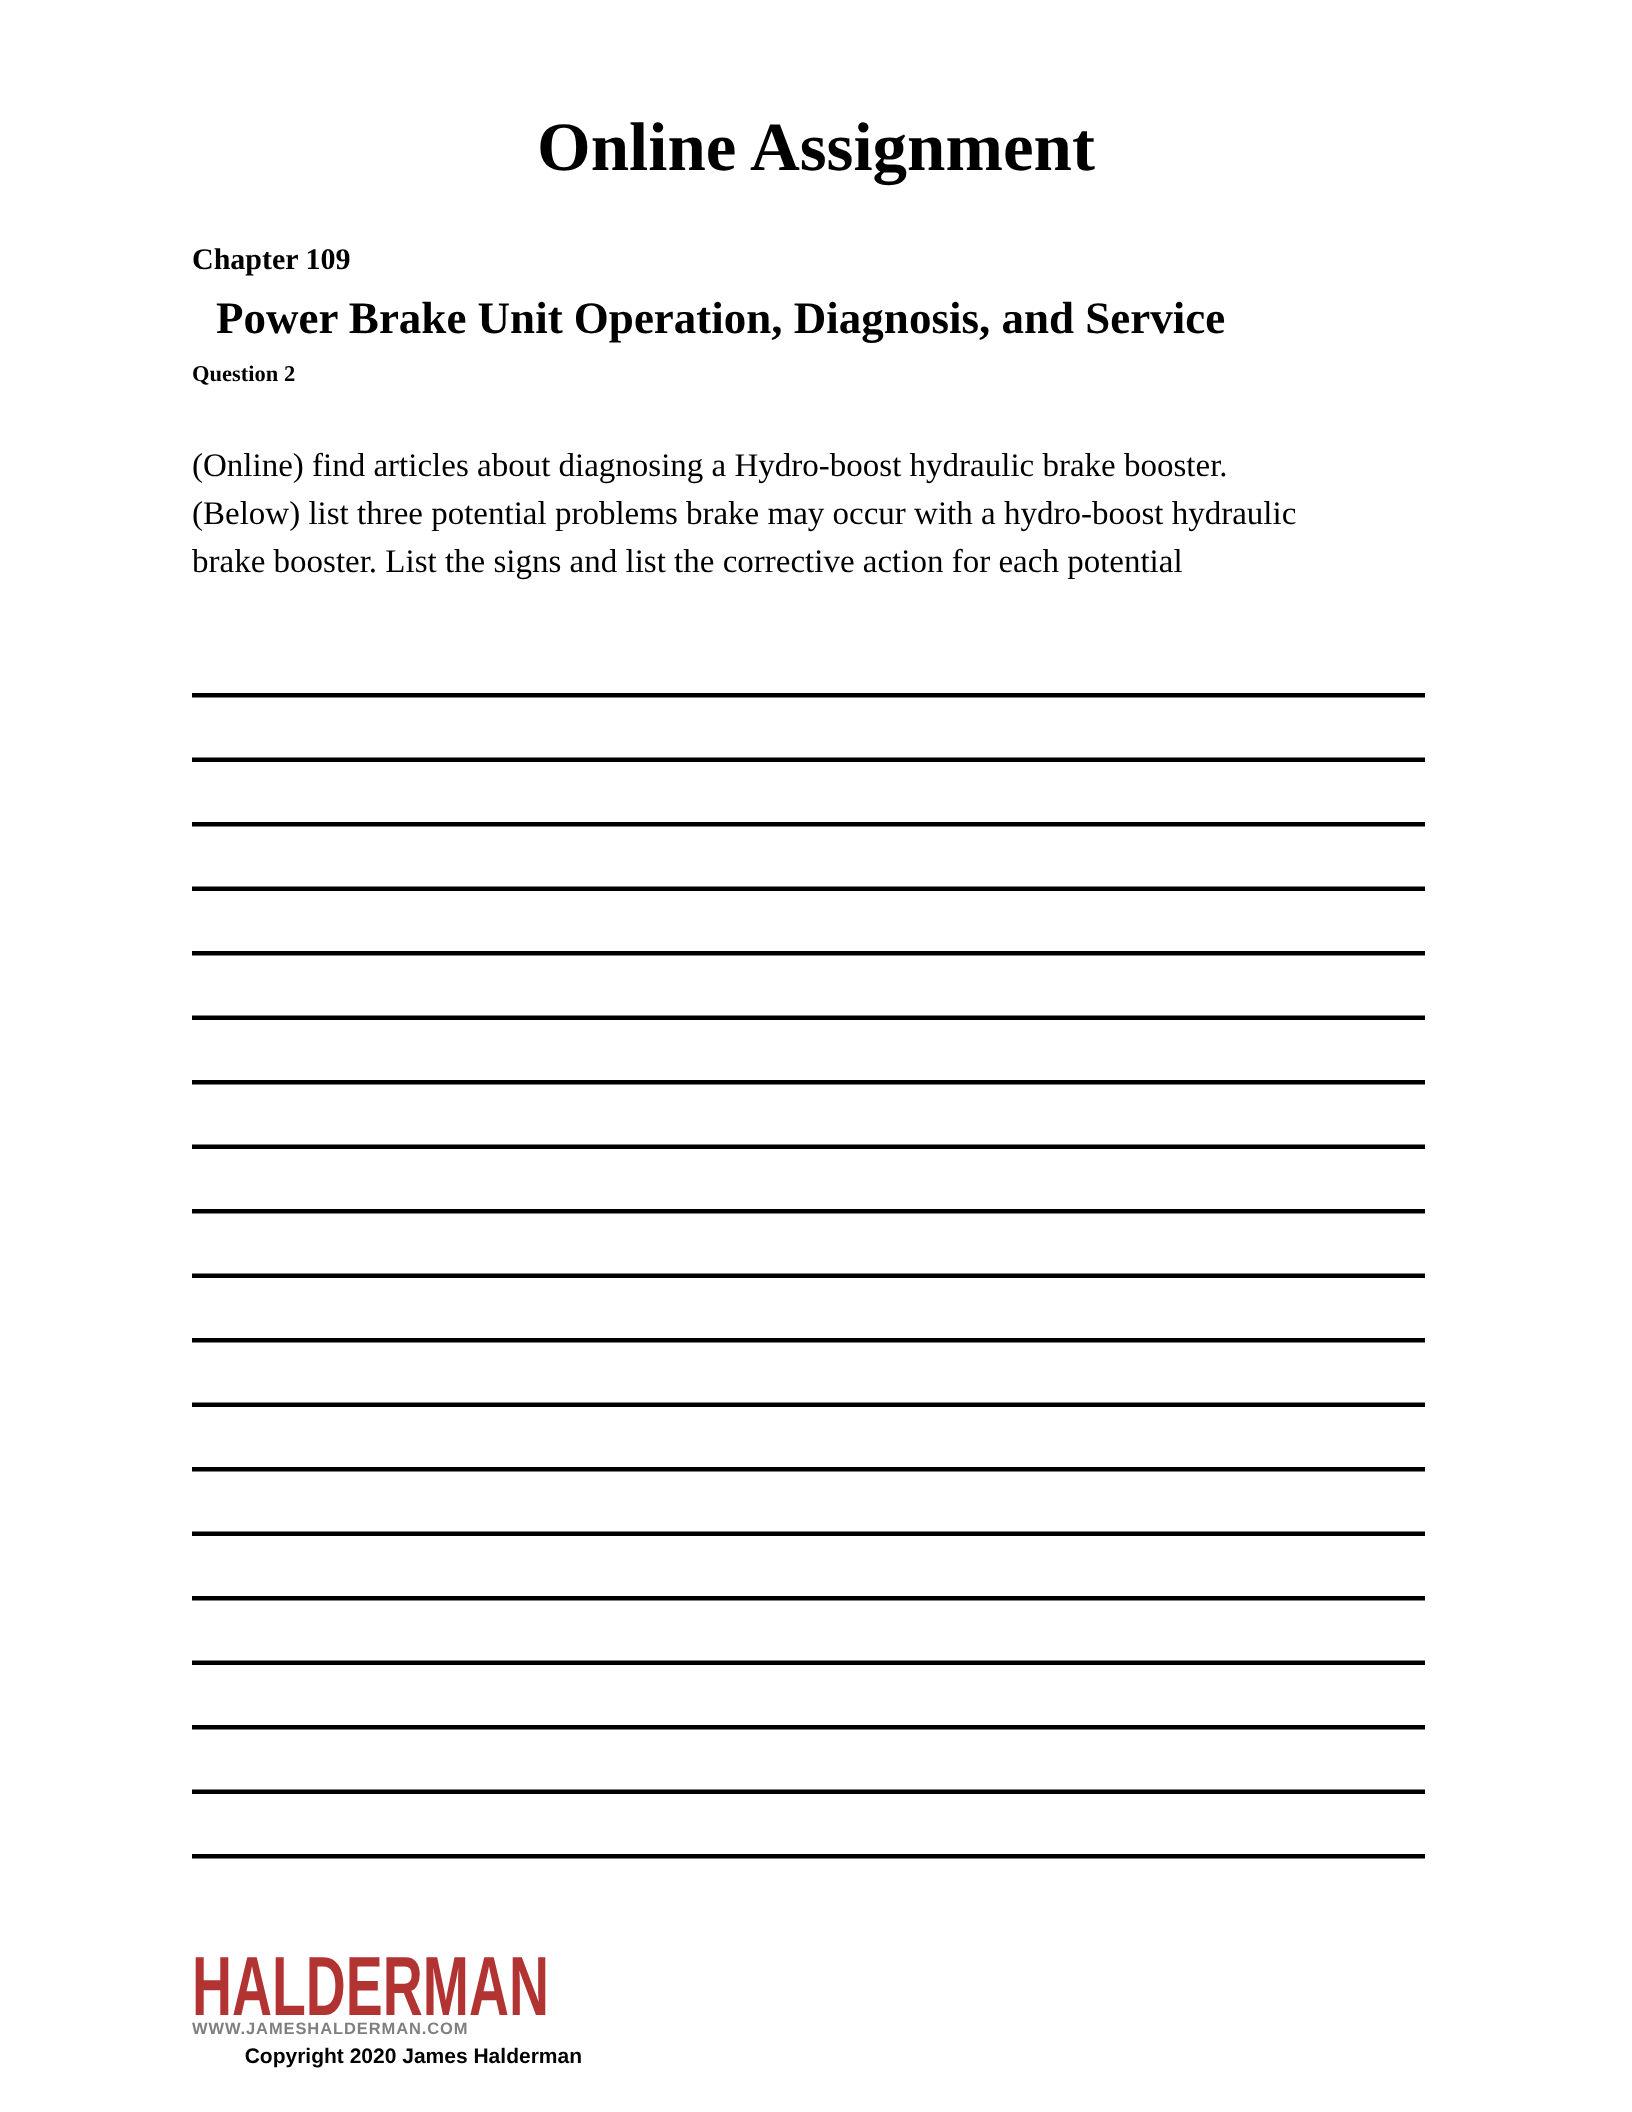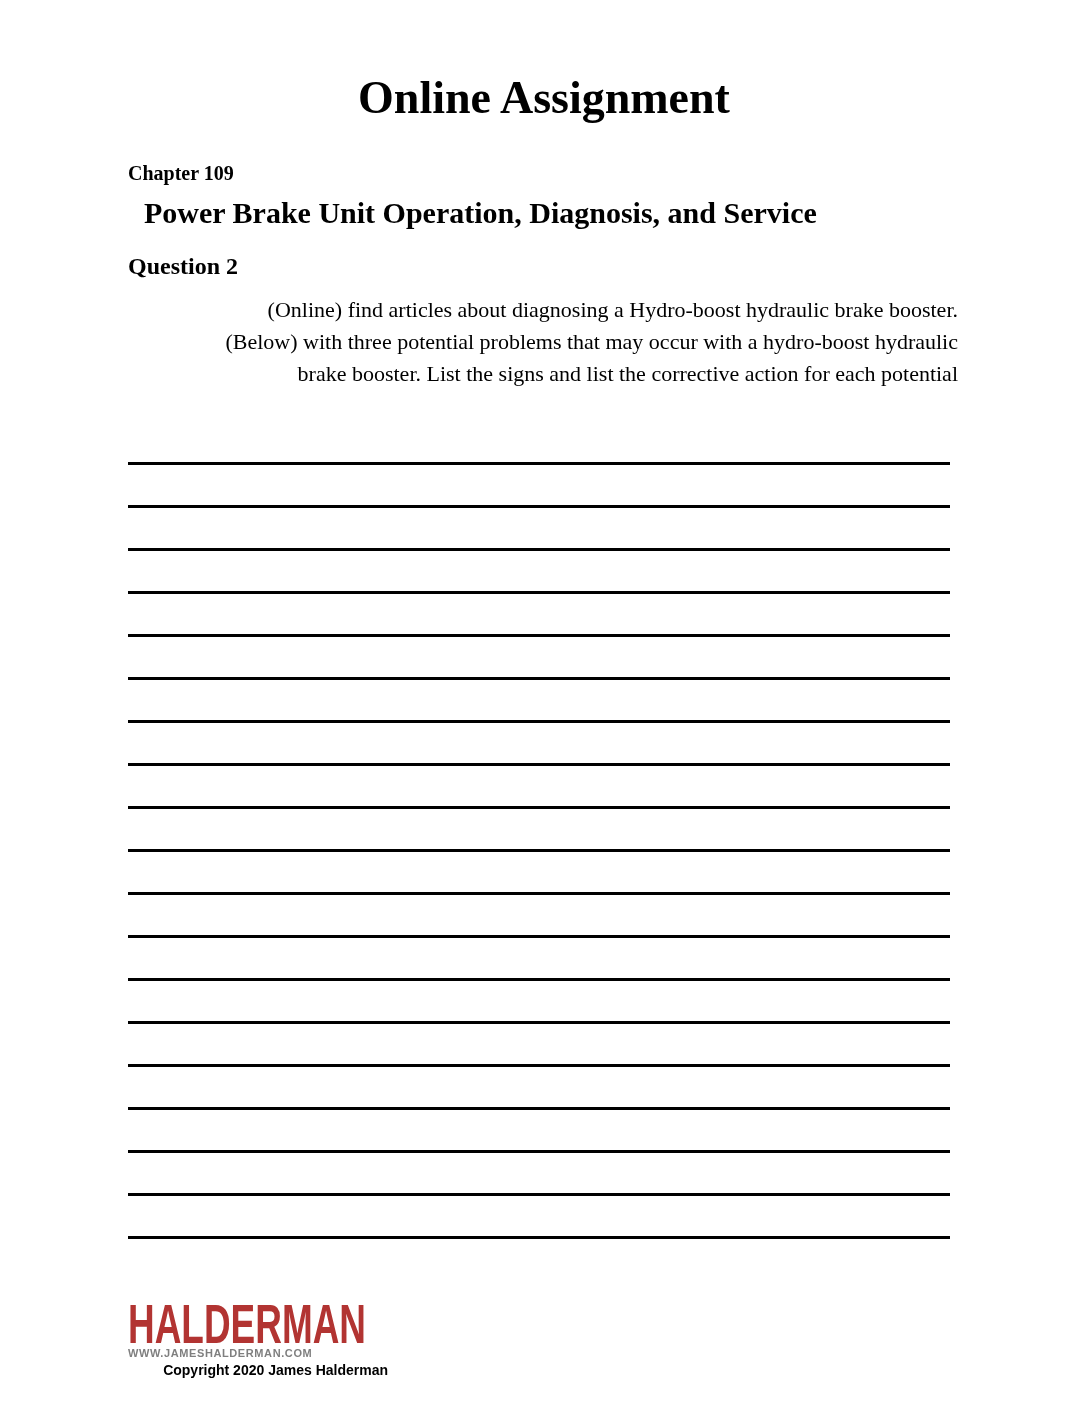--- a/index.html
+++ b/index.html
@@ -40,33 +40,32 @@
     position: absolute;
     top: 195px;
     left: 144px;
     font-size: 30px;
     font-weight: bold;
     line-height: 36px;
     white-space: nowrap;
   }
   .question-label {
     position: absolute;
-    top: 252px;
+    top: 236px;
     left: 128px;
-    font-size: 24px;
+    font-size: 15px;
     font-weight: bold;
     line-height: 28px;
     white-space: nowrap;
   }
   .instructions {
     position: absolute;
     top: 294px;
     left: 128px;
     width: 830px;
-    text-align: right;
   }
   .instr-line {
     font-size: 22px;
     line-height: 32px;
     white-space: nowrap;
   }
   .answer-lines {
     position: absolute;
     top: 462px;
     left: 128px;
@@ -116,21 +115,21 @@
   <div class="doc-title">Online Assignment</div>
 
   <div class="chapter-line1">Chapter 109</div>
 
   <div class="chapter-line2">Power Brake Unit Operation, Diagnosis, and Service</div>
 
   <div class="question-label">Question 2</div>
 
   <div class="instructions">
       <div class="instr-line">(Online) find articles about diagnosing a Hydro-boost hydraulic brake booster.</div>
-      <div class="instr-line">(Below) with three potential problems that may occur with a hydro-boost hydraulic</div>
+      <div class="instr-line">(Below) list three potential problems brake may occur with a hydro-boost hydraulic</div>
       <div class="instr-line">brake booster. List the signs and list the corrective action for each potential</div>
     </div>
 
   <div class="answer-lines">
       <div class="answer-line"></div>
       <div class="answer-line"></div>
       <div class="answer-line"></div>
       <div class="answer-line"></div>
       <div class="answer-line"></div>
       <div class="answer-line"></div>

